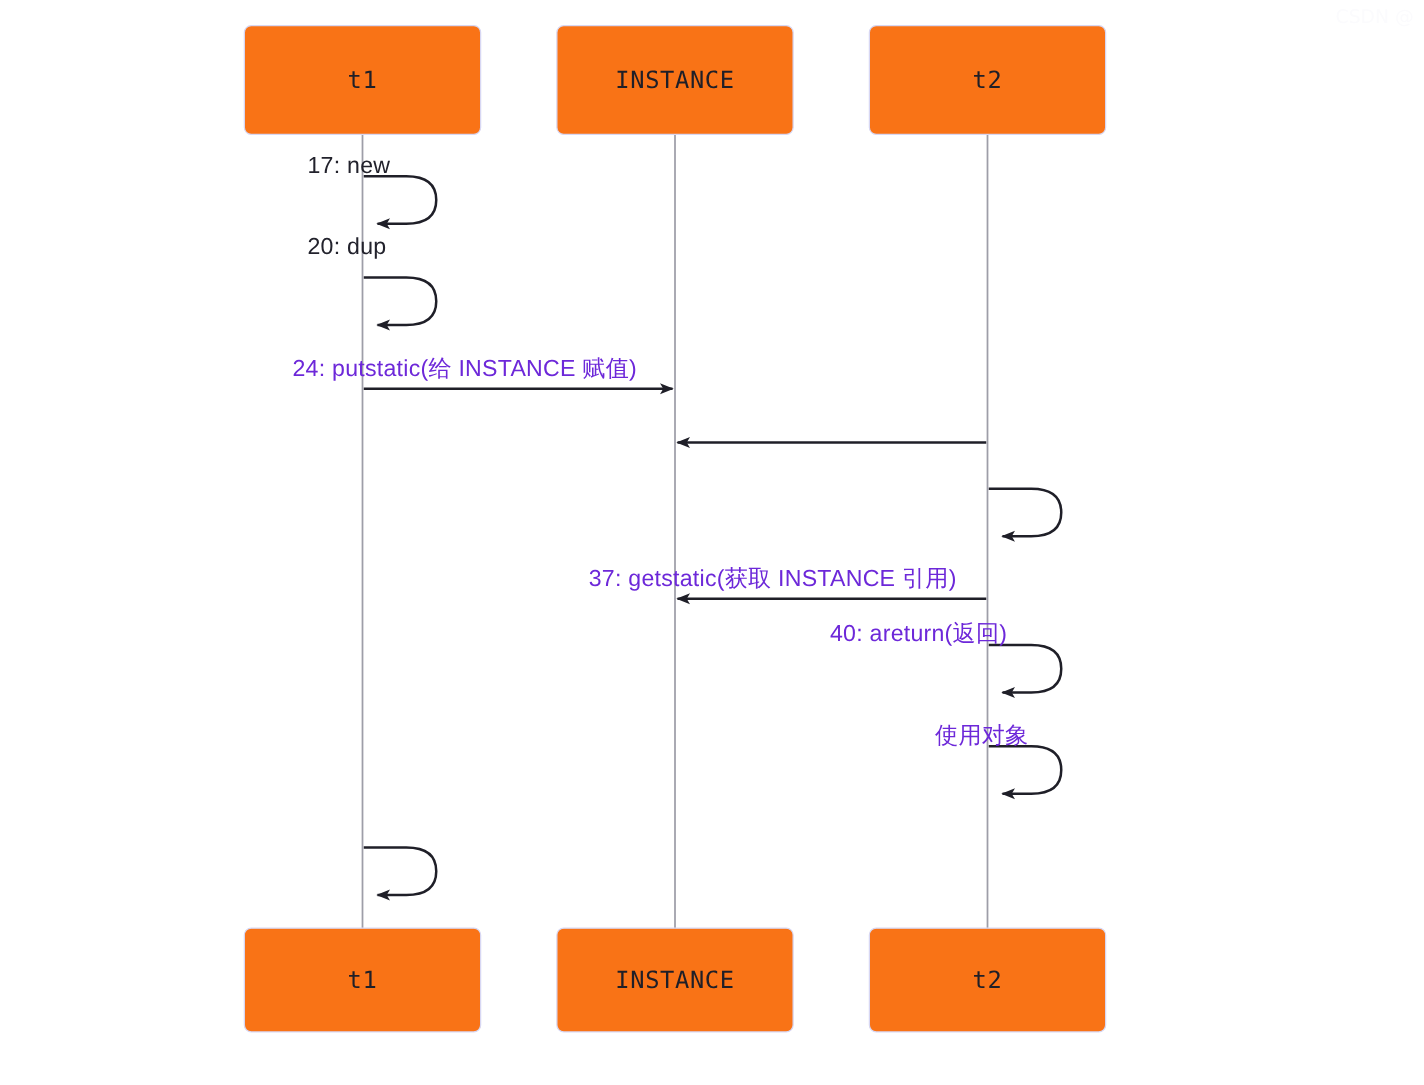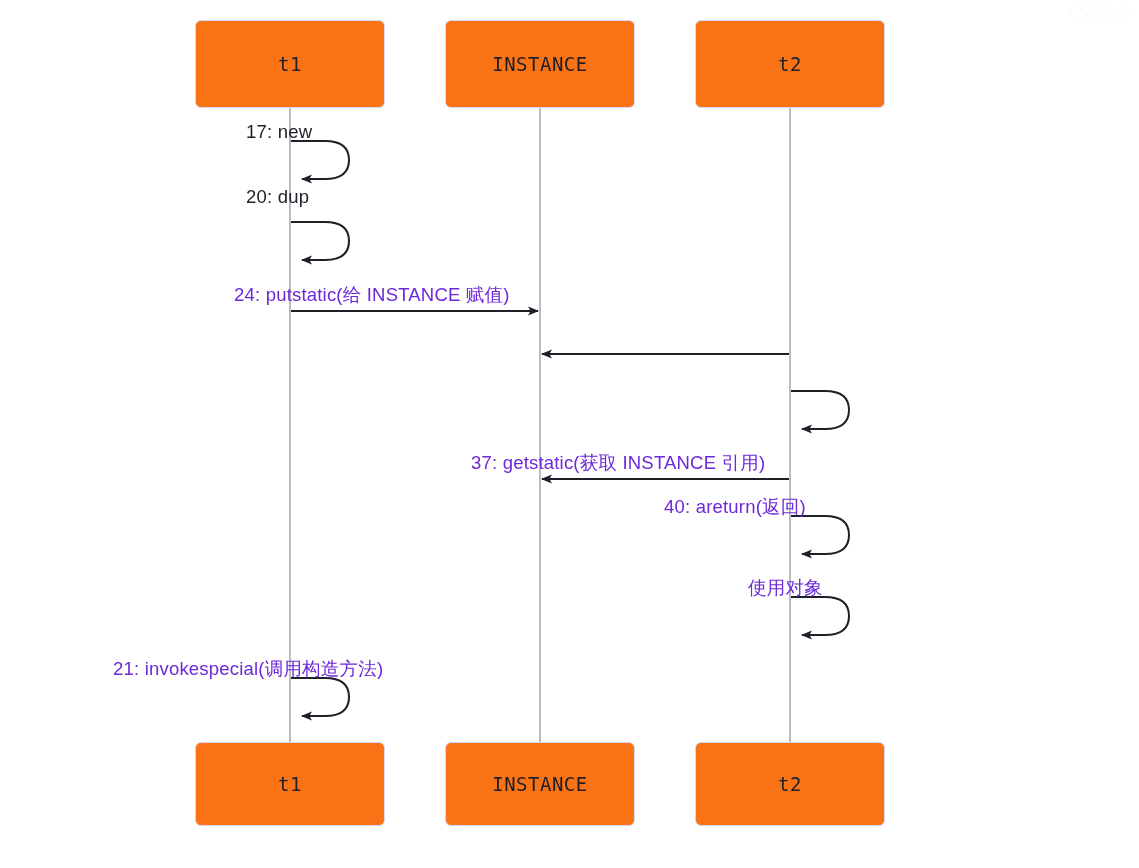--- a/index.html
+++ b/index.html
@@ -148,17 +148,16 @@
   <div class="msg-label cn" style="left:234px; top:286px;">24: putstatic(给 INSTANCE 赋值)</div>
 
 
 
   <div class="msg-label cn" style="left:471px; top:454px;">37: getstatic(获取 INSTANCE 引用)</div>
 
   <div class="msg-label cn" style="left:664px; top:498px;">40: areturn(返回)</div>
 
   <div class="msg-label cn" style="left:748px; top:579px;">使用对象</div>
 
-  <div class="msg-label cn" style="left:113px; top:660px;">21: invokespecial(调用构造方法)</div>
 
   <div class="watermark">CSDN @</div>
 
 </div>
 
 </body></html>

